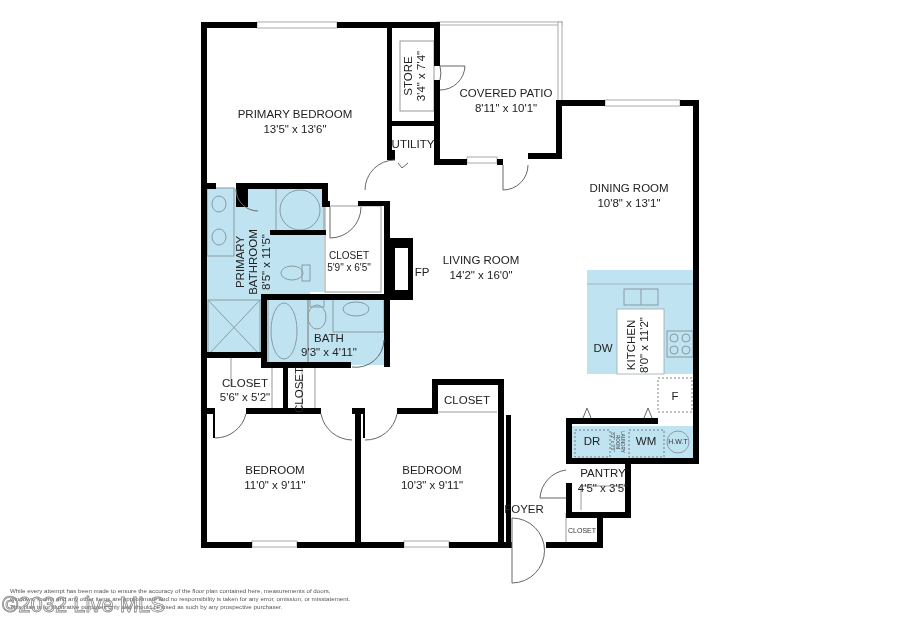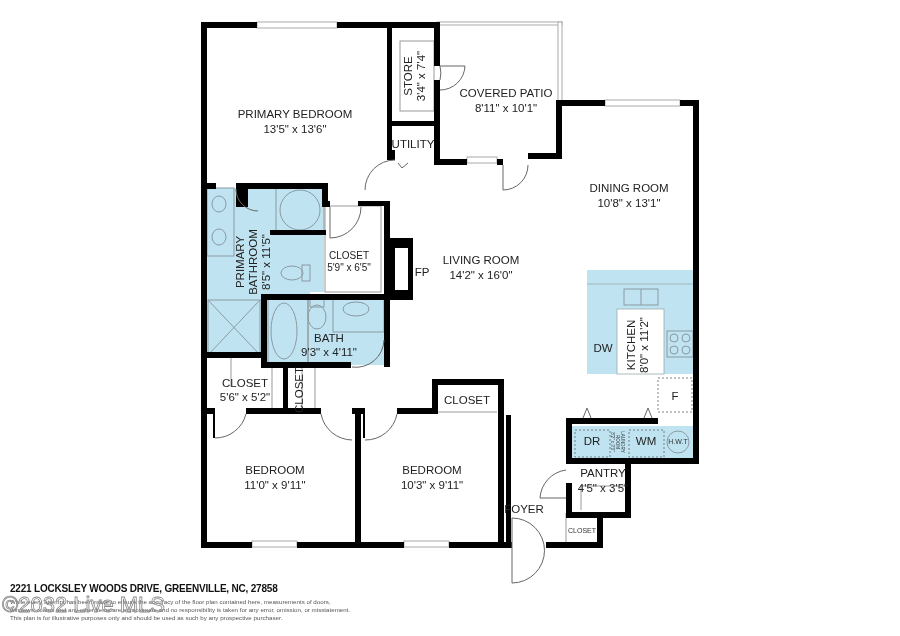--- a/index.html
+++ b/index.html
@@ -256,20 +256,19 @@
 
     <text class="lbl" x="603" y="477">PANTRY</text>
     <text class="lbl" x="603" y="492">4'5" x 3'5"</text>
 
     <text class="lbl" x="524" y="513">FOYER</text>
     <text class="lbl-xs" x="582" y="533" style="font-size:7px">CLOSET</text>
   </g>
 </svg>
 
 <div class="footer">
-  <div class="address">2221 LOCKSLEY WOODS DRIVE, GREENVILLE, NC, 27858</div>
   <div class="disclaimer">
     <div>While every attempt has been made to ensure the accuracy of the floor plan contained here, measurements of doors,</div>
     <div>windows, rooms and any other items are approximate and no responsibility is taken for any error, omission, or misstatement.</div>
     <div>This plan is for illustrative purposes only and should be used as such by any prospective purchaser.</div>
   </div>
 </div>
 <div class="watermark">©2032 Live MLS</div>
 
 </body></html>

